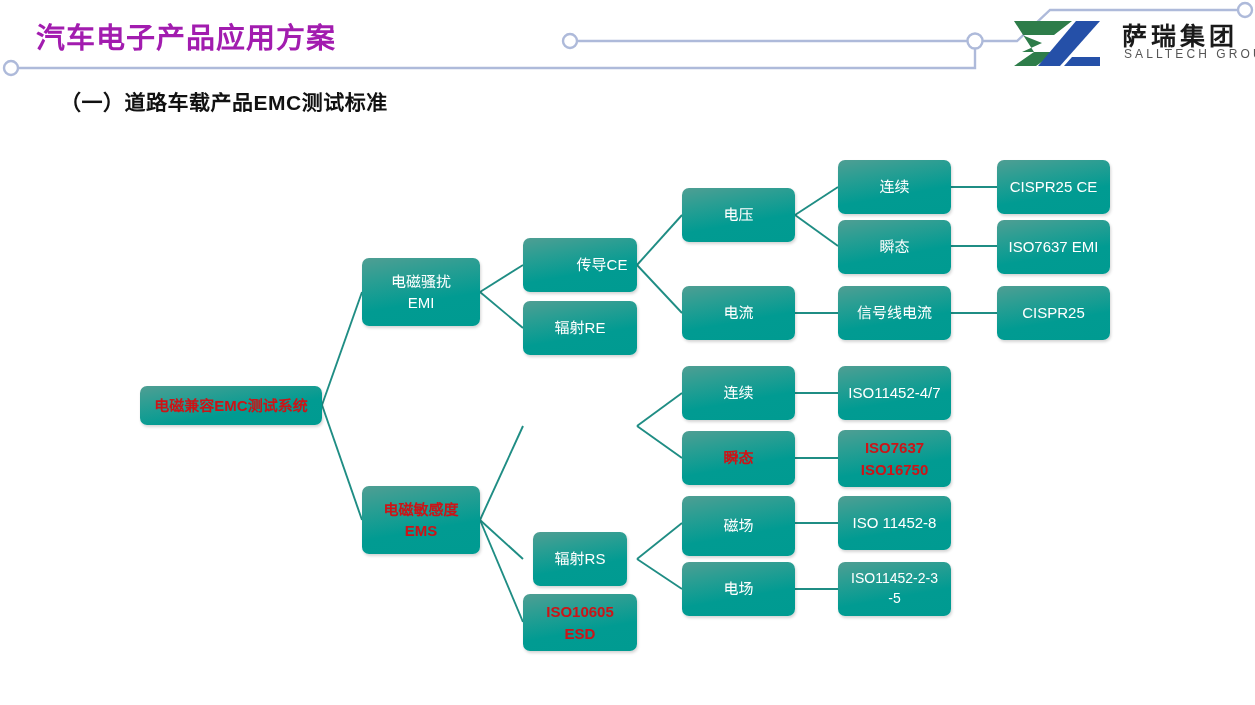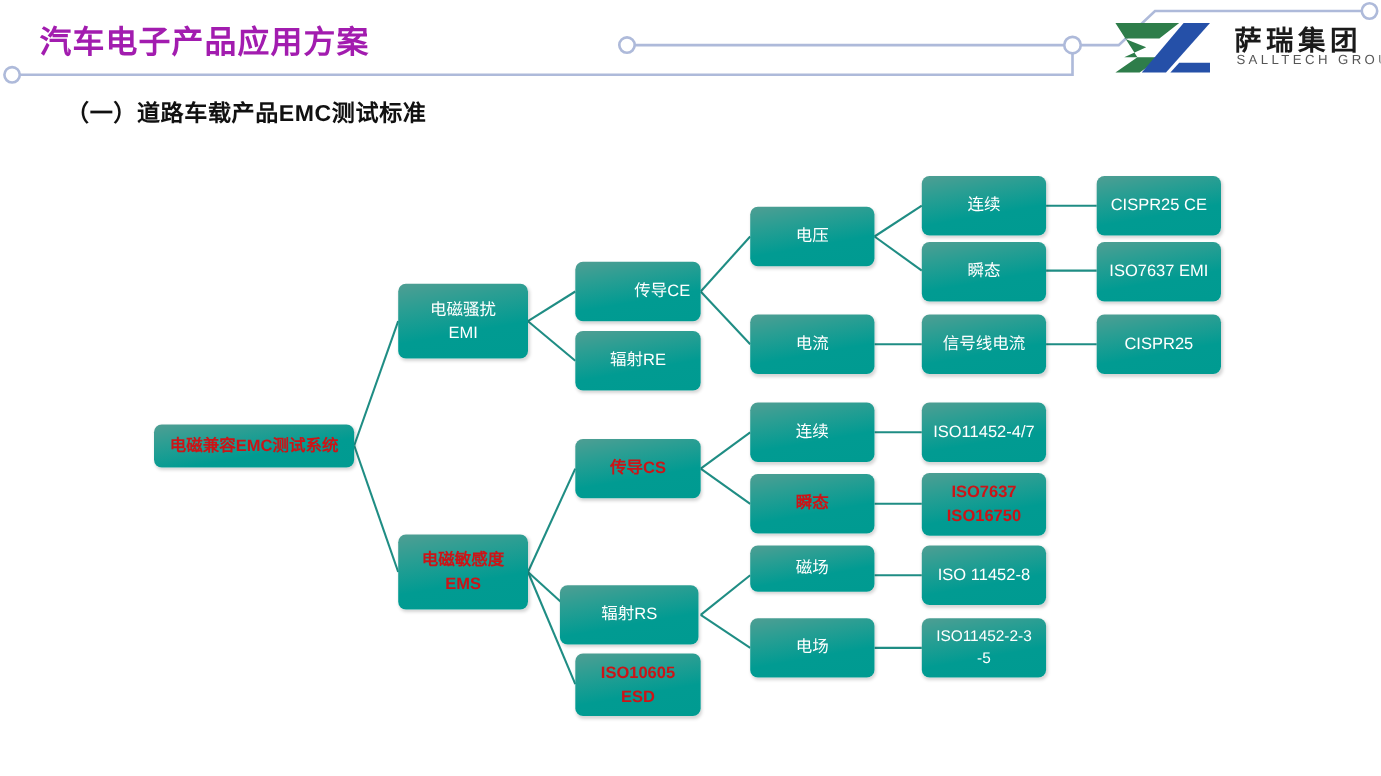--- a/index.html
+++ b/index.html
@@ -144,44 +144,41 @@
       <span class="ln">电磁敏感度</span>
       <span class="ln">EMS</span>
     </div>
 
     <div class="node" style="left:523px;top:238px;width:114px;height:54px;padding-left:44px;">
       <span class="ln">传导CE</span>
     </div>
     <div class="node" style="left:523px;top:301px;width:114px;height:54px;">
       <span class="ln">辐射RE</span>
     </div>
-    <div class="node red" style="left:523px;top:399px;width:114px;height:54px;">
-      <span class="ln">传导CS</span>
-    </div>
-    <div class="node" style="left:509px;top:532px;width:126px;height:54px;">
+    <div class="node" style="left:533px;top:532px;width:94px;height:54px;">
       <span class="ln">辐射RS</span>
     </div>
     <div class="node red" style="left:523px;top:594px;width:114px;height:57px;">
       <span class="ln">ISO10605</span>
       <span class="ln">ESD</span>
     </div>
 
     <div class="node" style="left:682px;top:188px;width:113px;height:54px;">
       <span class="ln">电压</span>
     </div>
     <div class="node" style="left:682px;top:286px;width:113px;height:54px;">
       <span class="ln">电流</span>
     </div>
     <div class="node" style="left:682px;top:366px;width:113px;height:54px;">
       <span class="ln">连续</span>
     </div>
     <div class="node red" style="left:682px;top:431px;width:113px;height:54px;">
       <span class="ln">瞬态</span>
     </div>
-    <div class="node" style="left:682px;top:496px;width:113px;height:42px;">
+    <div class="node" style="left:682px;top:496px;width:113px;height:60px;">
       <span class="ln">磁场</span>
     </div>
     <div class="node" style="left:682px;top:562px;width:113px;height:54px;">
       <span class="ln">电场</span>
     </div>
 
     <div class="node" style="left:838px;top:160px;width:113px;height:54px;">
       <span class="ln">连续</span>
     </div>
     <div class="node" style="left:838px;top:220px;width:113px;height:54px;">

